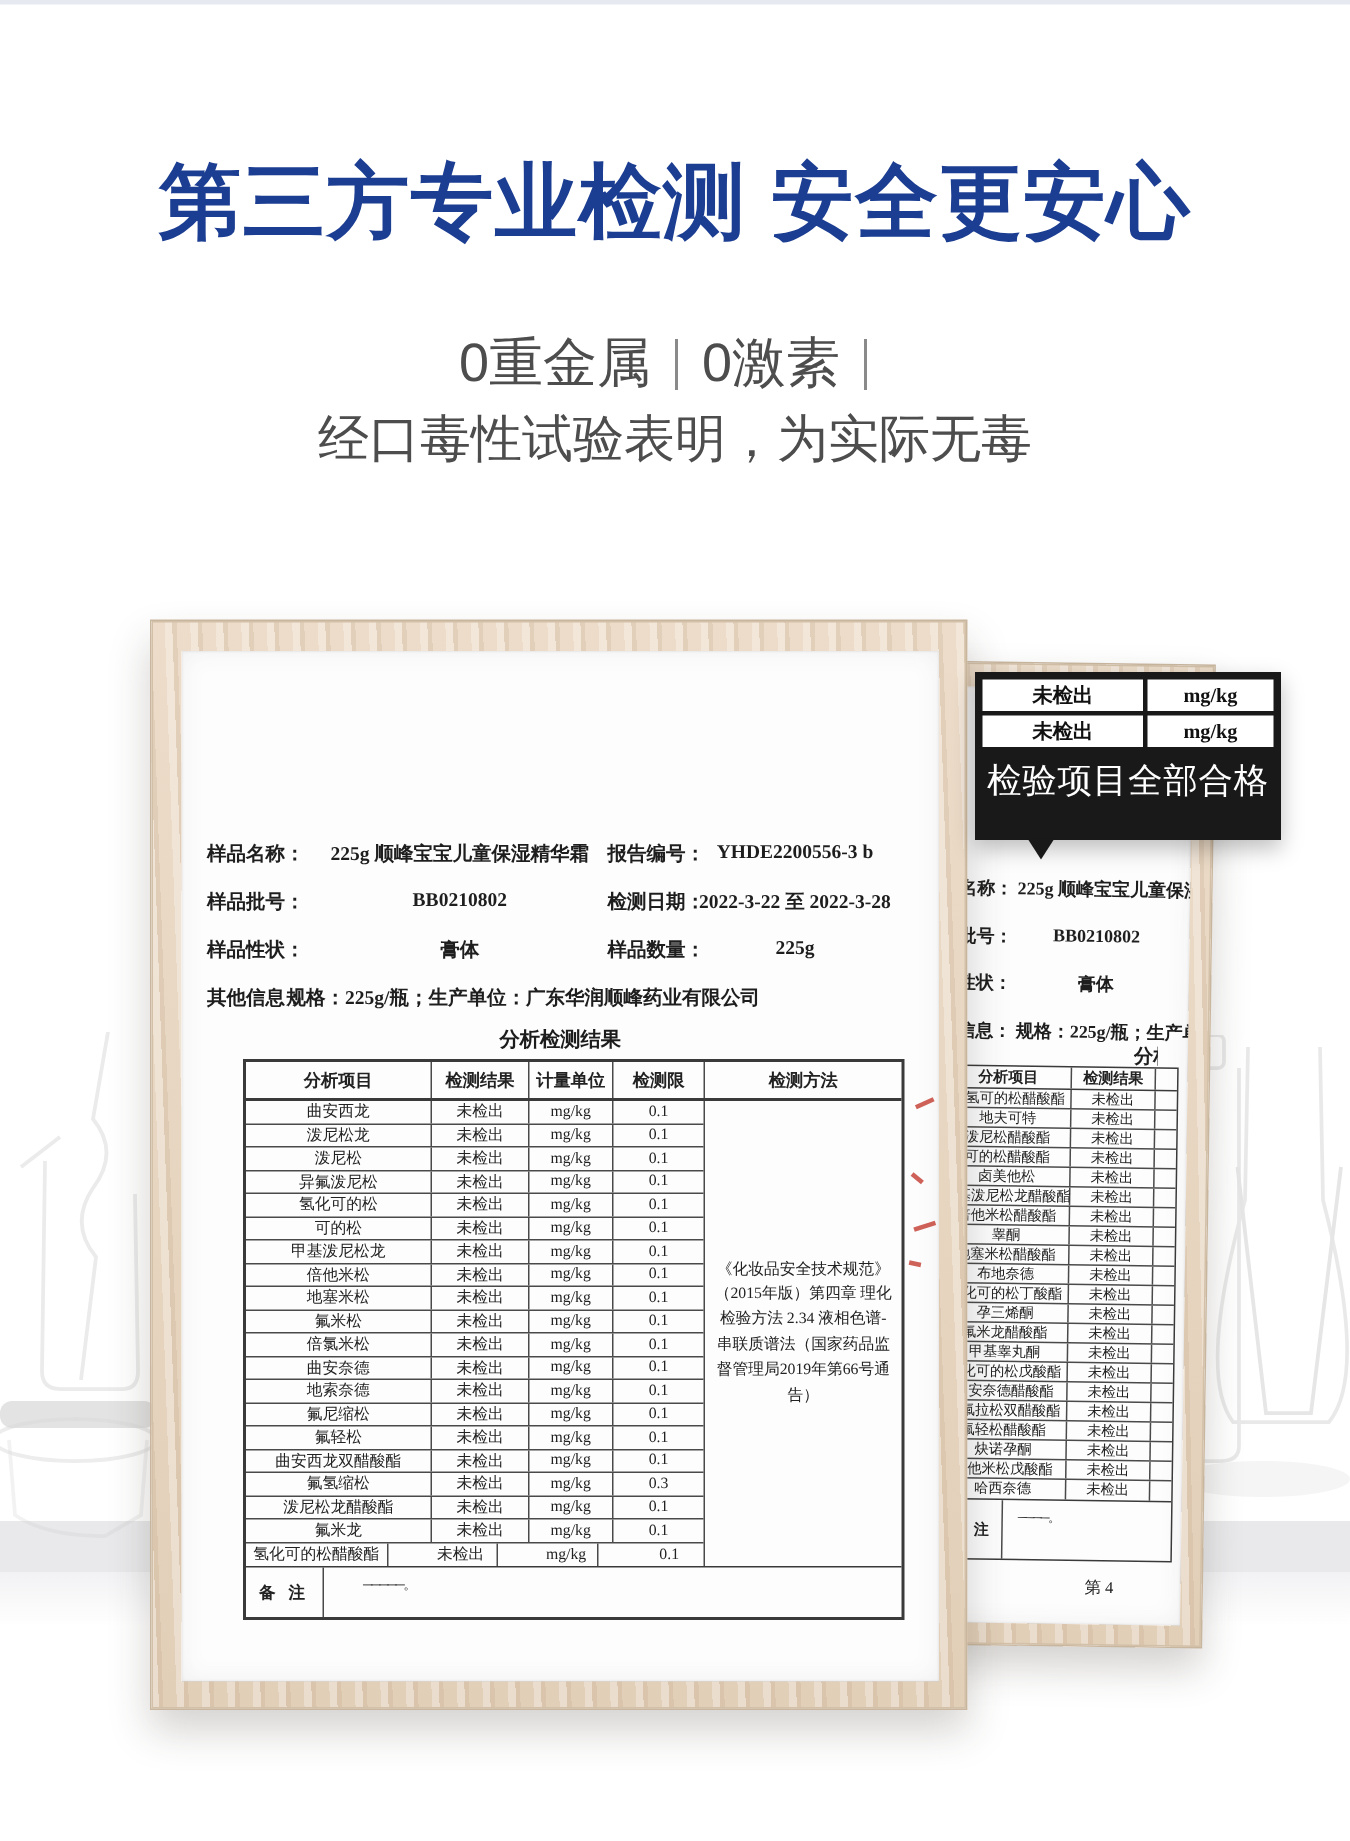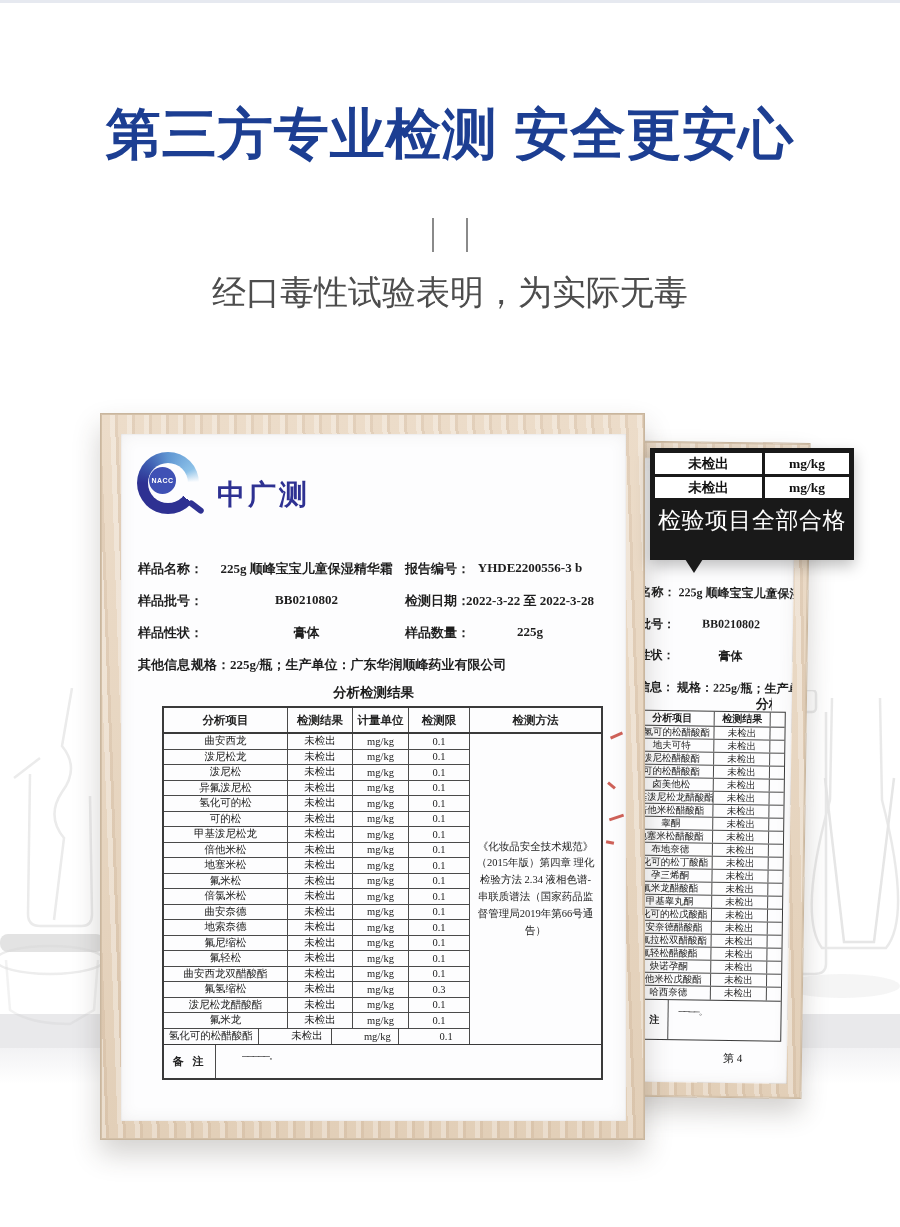--- a/index.html
+++ b/index.html
@@ -136,21 +136,23 @@
     border-left:9px solid transparent;border-right:9px solid transparent;border-top:14px solid #191919;}
 </style>
 </head>
 <body>
 
 <div class="topline"></div>
 
 <h1 class="headline" style="margin:0;">第三方专业检测 安全更安心</h1>
 
 <div class="subrow">
+  <span>0重金属</span>
   <span class="sep"></span>
+  <span>0激素</span>
   <span class="sep"></span>
 </div>
 
 <div class="subnote">经口毒性试验表明，为实际无毒</div>
 
 <div class="scene">
 
   <div class="band"></div>
   <div class="band2"></div>
 
@@ -337,26 +339,20 @@
         </div>
       </div>
 
       <span class="bpage">第 4</span>
     </div>
   </div>
 
   <div class="frame frame1">
     <div class="paper">
 
-      <div class="logo">
-        <div class="lg-swirl"></div>
-        <div class="lg-nacc">NACC</div>
-        <div class="lg-handle"></div>
-        <div class="lg-text">中广测</div>
-      </div>
 
 
       <div class="frow" style="top:126px;">
         <span class="flabel fl1">样品名称：</span>
         <span class="fval zoneL">225g 顺峰宝宝儿童保湿精华霜</span>
         <span class="flabel fl2">报告编号：</span>
         <span class="fval zoneR">YHDE2200556-3  b</span>
       </div>
       <div class="frow" style="top:158px;">
         <span class="flabel fl1">样品批号：</span>

